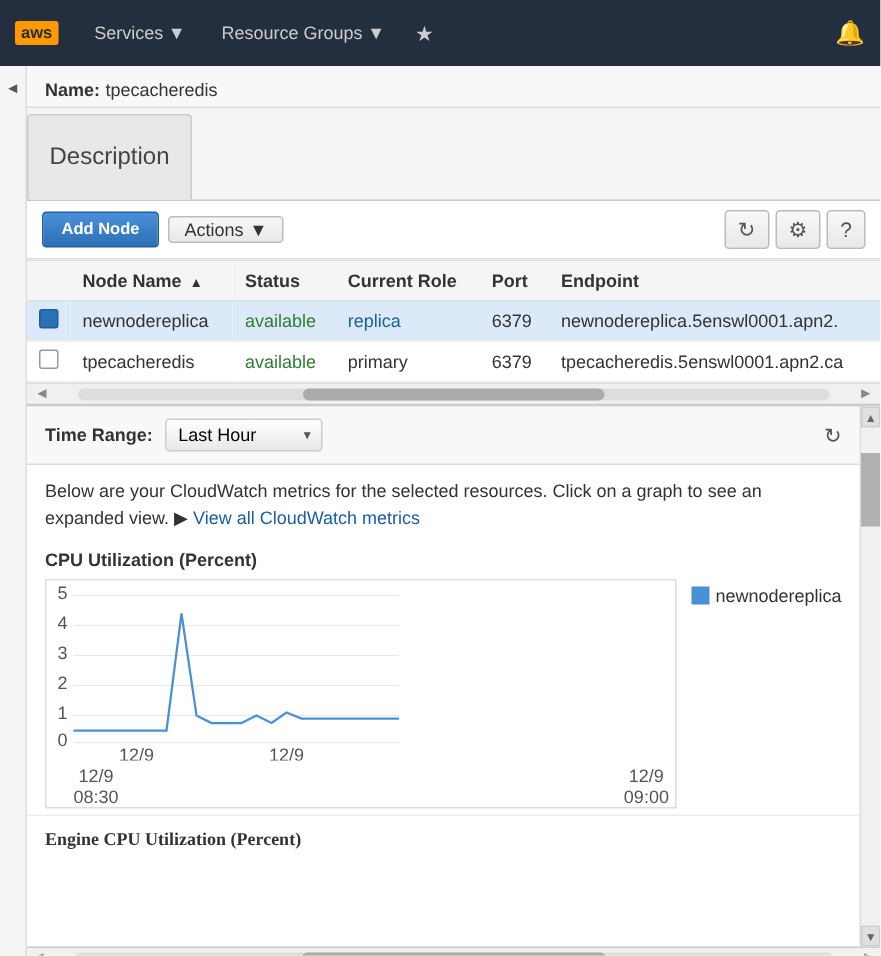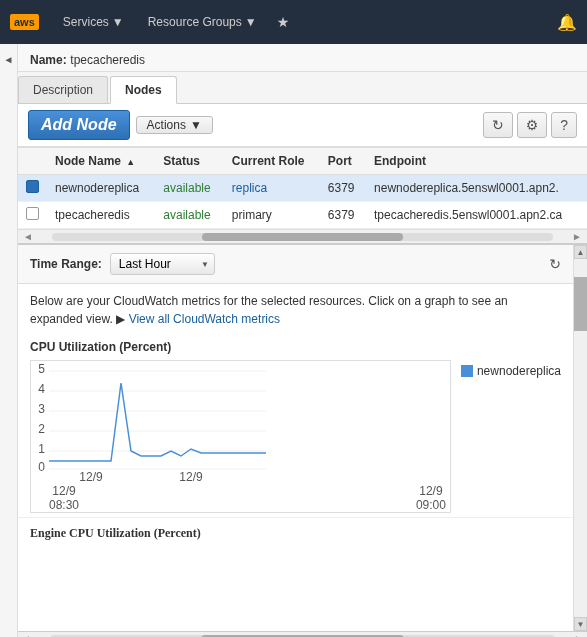--- a/index.html
+++ b/index.html
@@ -85,29 +85,29 @@
     }
     .page-title strong { font-weight: bold; }
 
     
     .tabs-bar {
       display: flex;
       border-bottom: 1px solid #ccc;
       background: #f5f5f5;
     }
     .tab {
-      padding: 6px 14px;
+      padding: 19px 14px;
       cursor: pointer;
       border: 1px solid #ccc;
       border-bottom: none;
       background: #e8e8e8;
       color: #444;
       margin-right: 2px;
       margin-top: 4px;
-      font-size: 12px;
+      font-size: 16px;
       border-radius: 3px 3px 0 0;
     }
     .tab.active {
       background: white;
       border-bottom: 1px solid white;
       color: #333;
       font-weight: bold;
       margin-bottom: -1px;
       z-index: 1;
     }
@@ -120,23 +120,22 @@
       gap: 6px;
       border-bottom: 1px solid #ddd;
     }
     .btn-primary {
       background: linear-gradient(to bottom, #4a90d9, #2c70b5);
       color: white;
       border: 1px solid #1a5fa0;
       padding: 5px 12px;
       border-radius: 3px;
       cursor: pointer;
-      font-size: 16px;
+      font-size: 11px;
       font-weight: bold;
-      font-style: italic;
     }
     .btn-secondary {
       background: linear-gradient(to bottom, #f8f8f8, #e8e8e8);
       color: #333;
       border: 1px solid #bbb;
       padding: 1px 10px;
       border-radius: 3px;
       cursor: pointer;
       font-size: 12px;
       display: flex;
@@ -441,21 +440,20 @@
 
     <div class="page-header">
       <span class="page-title">
         <strong>Name:</strong>
         <span>tpecacheredis</span>
       </span>
     </div>
 
     <div class="tabs-bar">
       <div class="tab">Description</div>
-      <div class="tab active">Nodes</div>
     </div>
 
     <div class="toolbar">
       <button class="btn-primary">Add Node</button>
       <button class="btn-secondary">
         <span>Actions</span>
         <span>▼</span>
       </button>
       <div class="toolbar-right">
         <button class="icon-btn">↻</button>

